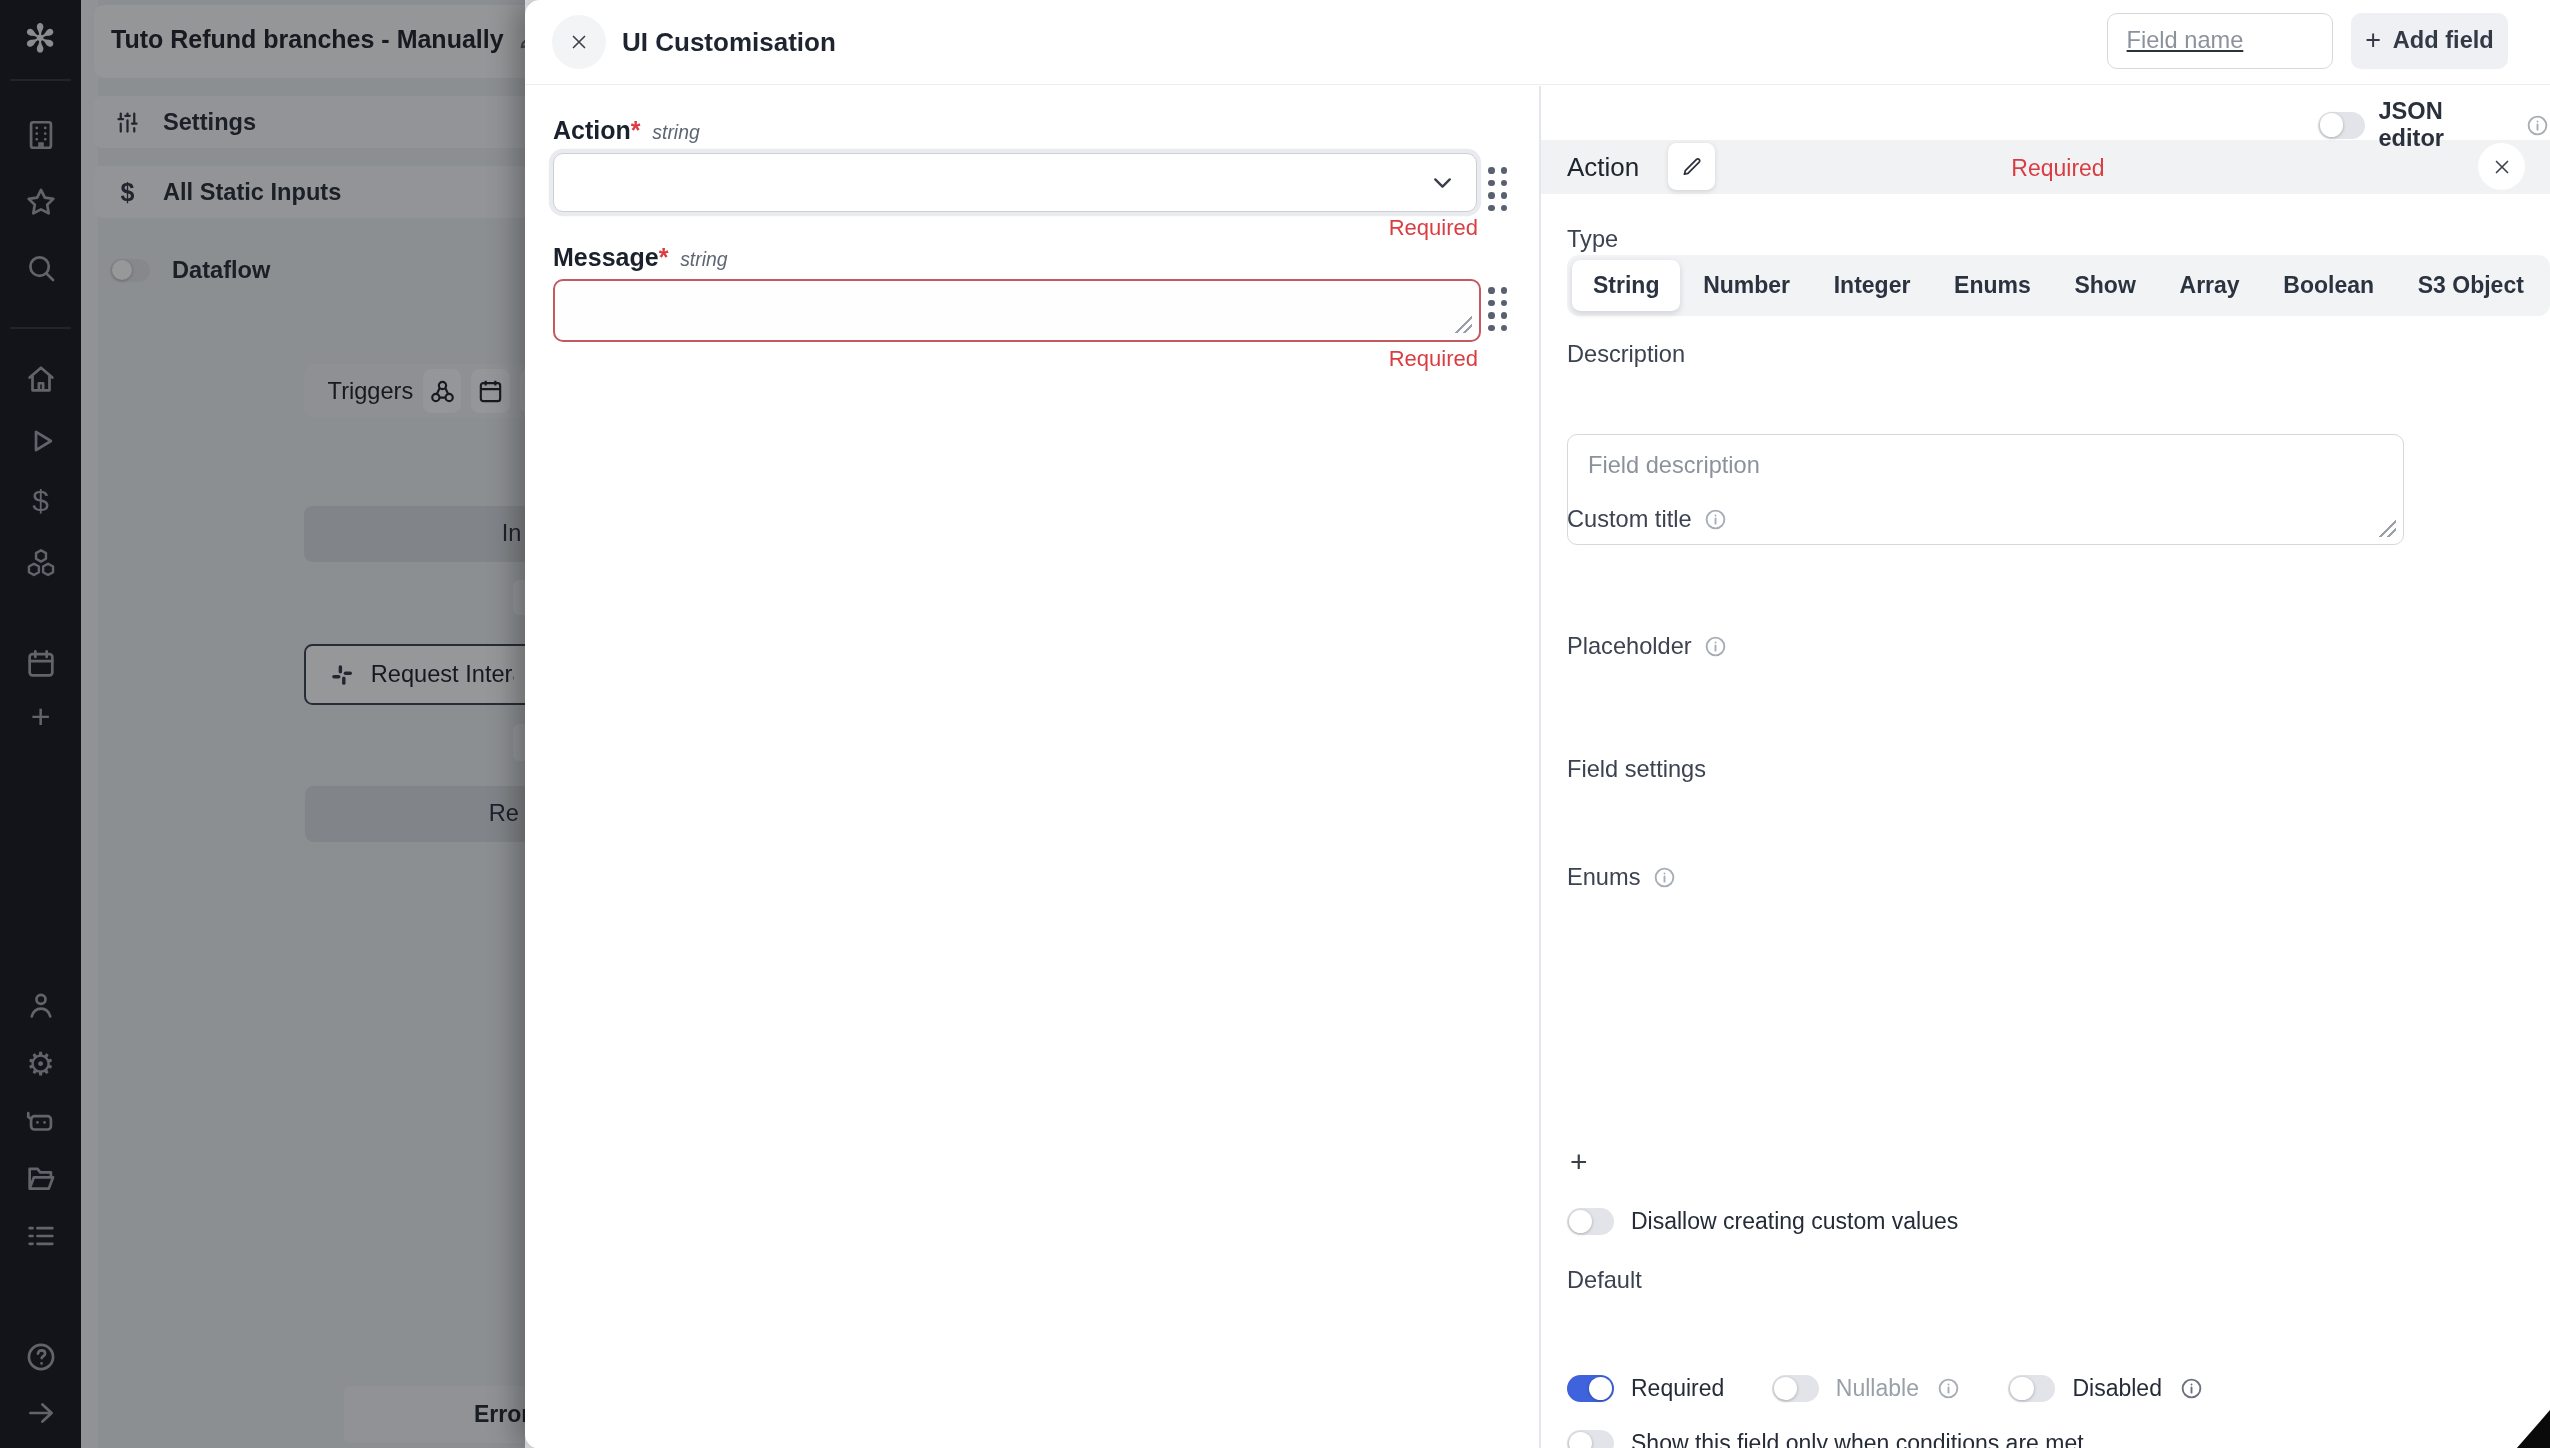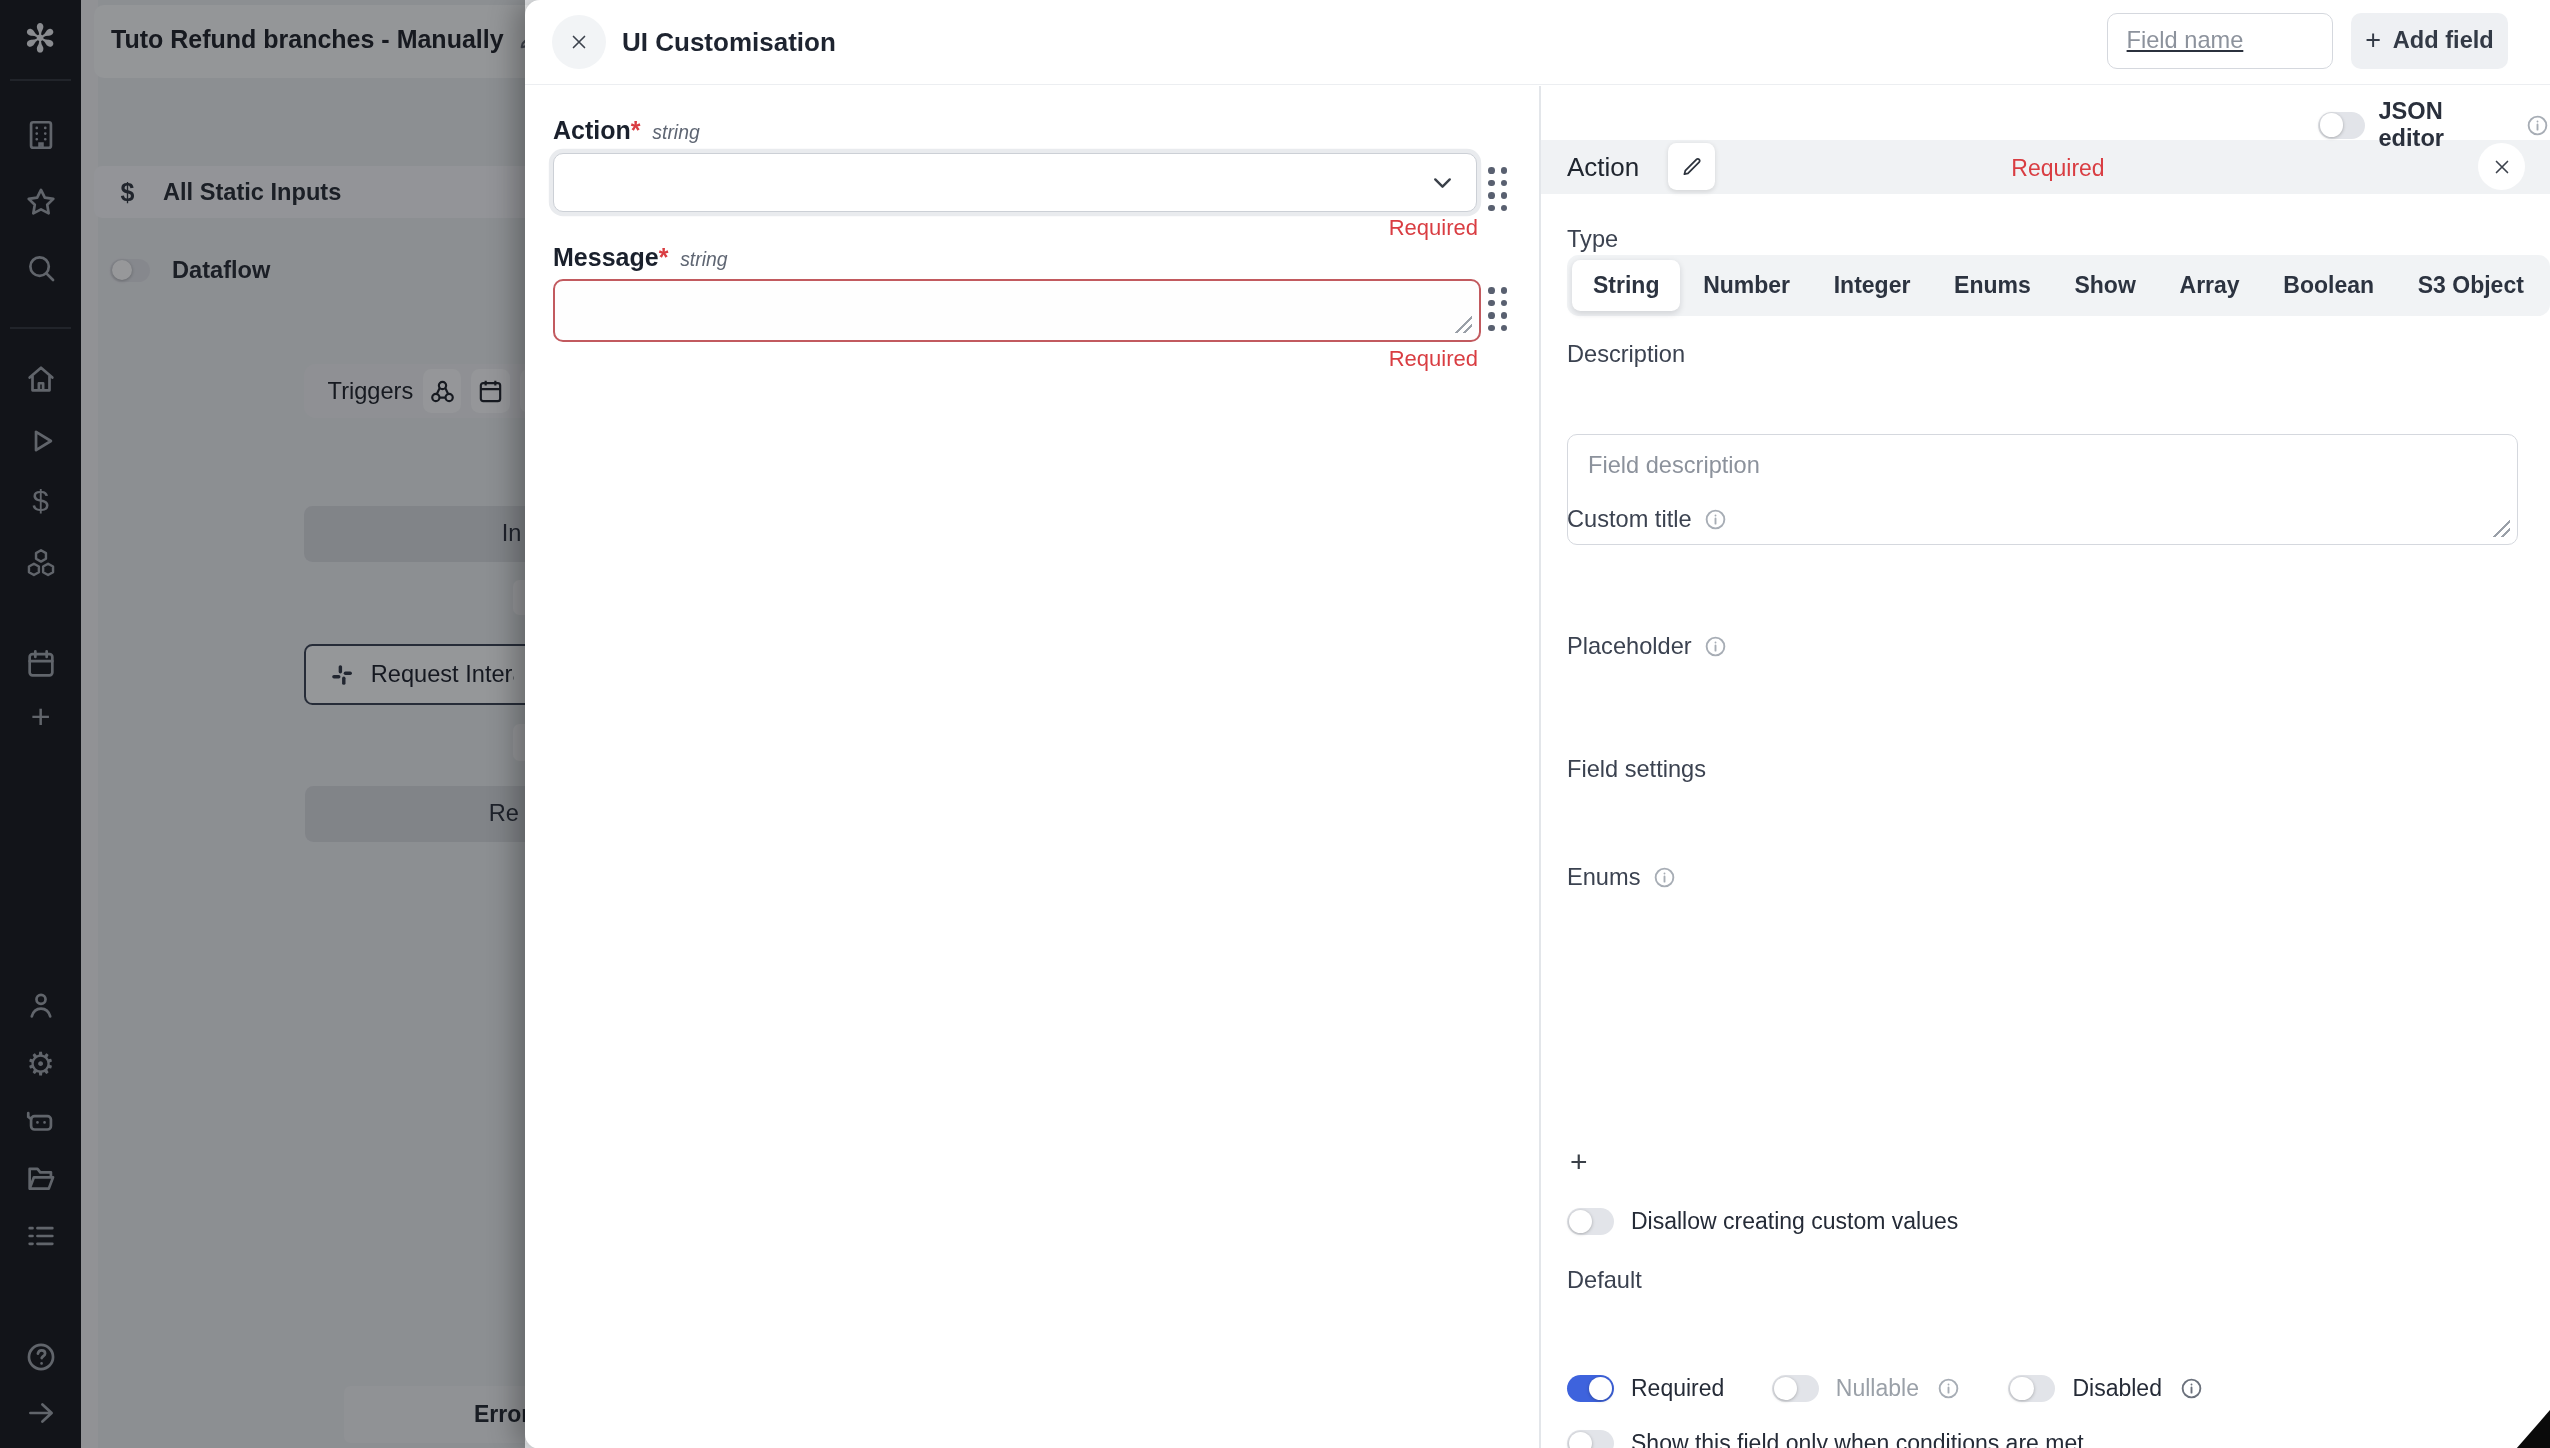--- a/index.html
+++ b/index.html
@@ -87,20 +87,26 @@
   <div class="abs pill" style="left:94px;top:5px;width:445px;height:73px;"></div>
   <div class="abs" style="left:111px;top:25px;display:flex;align-items:center;gap:13.5px;z-index:2;">
     <span style="font-size:25px;font-weight:700;color:#23262e;">Tuto Refund branches - Manually</span>
     <span style="color:#6b717c;">
       <svg width="25" height="25" viewBox="0 0 24 24" fill="none" stroke="currentColor" stroke-width="2" stroke-linecap="round" stroke-linejoin="round">
           <path d="M4.5 19.5l.9-3.6L16.8 4.5a1.8 1.8 0 0 1 2.6 0l.1.1a1.8 1.8 0 0 1 0 2.6L8.1 18.6z"></path>
         </svg>
     </span>
   </div>
 
+  <div class="abs wbtn" style="left:94px;top:96px;width:445px;height:52px;z-index:2;">
+    <svg viewBox="0 0 24 24" fill="none" stroke="currentColor" stroke-width="2" stroke-linecap="round">
+        <path d="M6 4v5M6 13v7M12 4v2M12 10v10M18 4v9M18 17v3M4 9h4M10 6h4M16 13h4"></path>
+      </svg>
+    <span>Settings</span>
+  </div>
 
   <div class="abs wbtn" style="left:94px;top:166px;width:445px;height:52px;z-index:2;">
     <span class="sb-glyph" style="font-size:25px;width:27px;color:#343a44;">$</span>
     <span>All Static Inputs</span>
   </div>
 
   <div class="abs" style="left:110px;top:257px;display:flex;align-items:center;gap:22px;z-index:2;">
     <span class="toggle sm"></span>
     <span style="font-size:23.6px;color:#2a2f38;font-weight:600;">Dataflow</span>
   </div>
@@ -331,21 +337,21 @@
     <span class="opt">Number</span>
     <span class="opt">Integer</span>
     <span class="opt">Enums</span>
     <span class="opt">Show</span>
     <span class="opt">Array</span>
     <span class="opt">Boolean</span>
     <span class="opt">S3 Object</span>
   </div>
 
   <div class="abs plabel" style="left:1567px;top:341px;z-index:12;">Description</div>
-  <div class="abs tarea resize" style="left:1567px;top:371px;width:951px;height:111px;z-index:12;">
+  <div class="abs tarea resize" style="left:1567px;top:371px;width:837px;height:111px;z-index:12;">
     <span class="ph">Field description</span>
   </div>
 
   <div class="abs plabel" style="left:1567px;top:506px;z-index:12;">
     <span>Custom title</span>
     <span class="info">
         <svg viewBox="0 0 24 24" fill="none" stroke="currentColor" stroke-width="1.8" stroke-linecap="round">
           <circle cx="12" cy="12" r="8.5"></circle>
           <path d="M12 11v5M12 8.2h.01"></path>
         </svg>

